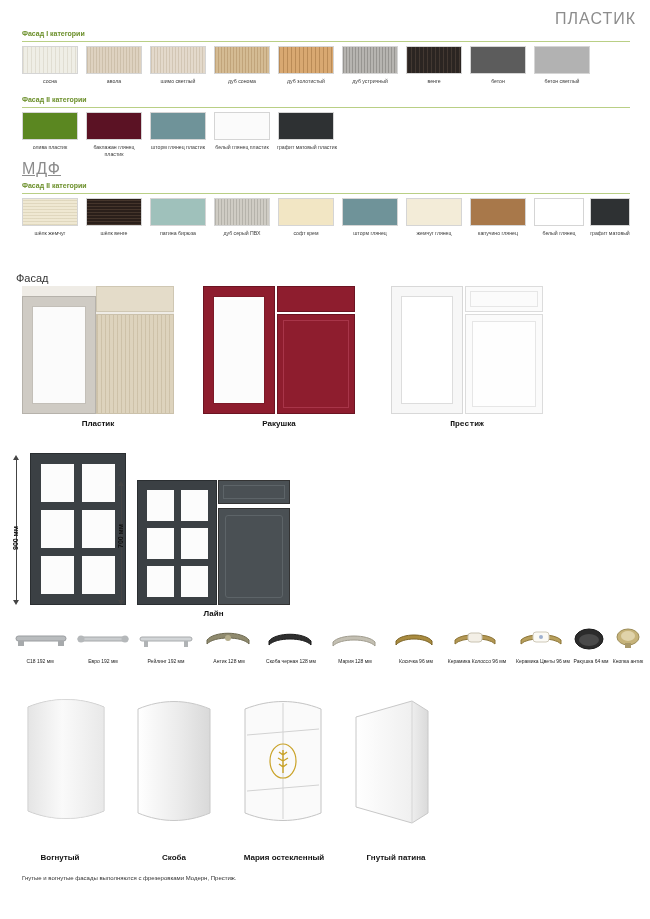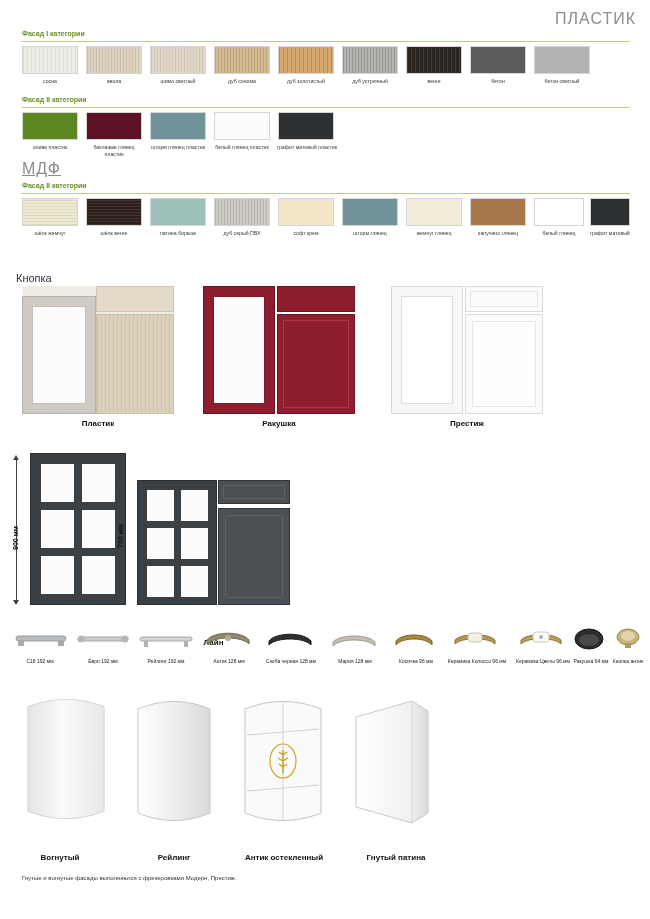--- a/index.html
+++ b/index.html
@@ -214,21 +214,21 @@
 
   <div class="swatch" style="left:470px; top:198px; width:56px; height:28px; background:#a8784a;"></div>
   <div class="swatch-label" style="left:470px; top:230px; width:56px;">капучино глянец</div>
 
   <div class="swatch" style="left:534px; top:198px; width:50px; height:28px; background:#ffffff;"></div>
   <div class="swatch-label" style="left:530px; top:230px; width:58px;">белый глянец</div>
 
   <div class="swatch" style="left:590px; top:198px; width:40px; height:28px; background:#2e3133;"></div>
   <div class="swatch-label" style="left:584px; top:230px; width:52px;">графит матовый</div>
 
-  <div class="sub-head" style="left:16px; top:272px; font-size:11px;">Кнопка</div>
+  <div class="sub-head" style="left:16px; top:272px; font-size:11px;">Фасад</div>
 
   <div class="box" style="left:22px; top:286px; width:152px; height:128px; background:#efece6;"></div>
 
   <div class="box" style="left:22px; top:296px; width:74px; height:118px; background:#cfcbc4; border:1px solid #b6b2ab; box-sizing:border-box;"></div>
   <div class="box" style="left:32px; top:306px; width:54px; height:98px; background:#fbfbfb; border:1px solid #c3bfb8; box-sizing:border-box;"></div>
 
   <div class="box" style="left:96px; top:286px; width:78px; height:26px; background:#e4dcc9; border:1px solid #cfc7b3; box-sizing:border-box;"></div>
 
   <div class="box" style="left:96px; top:314px; width:78px; height:100px; background:#ddd3bd; border:1px solid #cbc1ab; box-sizing:border-box;
       background-image:repeating-linear-gradient(90deg, rgba(190,176,148,.5) 0 1px, rgba(0,0,0,0) 1px 4px);"></div>
@@ -240,21 +240,21 @@
   <div class="box" style="left:277px; top:314px; width:78px; height:100px; background:#8e1d2e; border:1px solid #6b1422; box-sizing:border-box;"></div>
   <div class="box" style="left:283px; top:320px; width:66px; height:88px; border:1px solid #a83549; box-sizing:border-box;"></div>
   <div class="facade-title" style="left:203px; top:419px; width:152px;">Ракушка</div>
 
   <div class="box" style="left:391px; top:286px; width:72px; height:128px; background:#f7f7f7; border:1px solid #d8d8d8; box-sizing:border-box;"></div>
   <div class="box" style="left:401px; top:296px; width:52px; height:108px; background:#ffffff; border:1px solid #ddd; box-sizing:border-box;"></div>
   <div class="box" style="left:465px; top:286px; width:78px; height:26px; background:#fbfbfb; border:1px solid #dcdcdc; box-sizing:border-box;"></div>
   <div class="box" style="left:470px; top:291px; width:68px; height:16px; border:1px solid #e6e6e6; box-sizing:border-box;"></div>
   <div class="box" style="left:465px; top:314px; width:78px; height:100px; background:#fbfbfb; border:1px solid #dcdcdc; box-sizing:border-box;"></div>
   <div class="box" style="left:472px; top:321px; width:64px; height:86px; border:1px solid #e6e6e6; box-sizing:border-box; background:#fefefe;"></div>
-  <div class="facade-title" style="left:391px; top:419px; width:152px;">Престиж</div>
+  <div class="facade-title" style="left:391px; top:419px; width:152px;font-family:Liberation Mono, monospace;">Престиж</div>
 
   <div class="arrow-up" style="left:13px; top:455px;"></div>
   <div class="dim-line" style="left:16px; top:460px; height:140px;"></div>
   <div class="arrow-down" style="left:13px; top:600px;"></div>
   <div class="dim-label" style="left:12px; top:550px;">900 мм</div>
 
   <div class="box" style="left:30px; top:453px; width:96px; height:152px; background:#3b4044; border:1px solid #2a2e31; box-sizing:border-box;"></div>
   <div class="box" style="left:41px; top:464px; width:33px; height:38px; background:#fcfcfc;"></div>
   <div class="box" style="left:82px; top:464px; width:33px; height:38px; background:#fcfcfc;"></div>
   <div class="box" style="left:41px; top:510px; width:33px; height:38px; background:#fcfcfc;"></div>
@@ -272,21 +272,21 @@
   <div class="box" style="left:181px; top:490px; width:27px; height:31px; background:#fcfcfc;"></div>
   <div class="box" style="left:147px; top:528px; width:27px; height:31px; background:#fcfcfc;"></div>
   <div class="box" style="left:181px; top:528px; width:27px; height:31px; background:#fcfcfc;"></div>
   <div class="box" style="left:147px; top:566px; width:27px; height:31px; background:#fcfcfc;"></div>
   <div class="box" style="left:181px; top:566px; width:27px; height:31px; background:#fcfcfc;"></div>
 
   <div class="box" style="left:218px; top:480px; width:72px; height:24px; background:#4a5054; border:1px solid #333; box-sizing:border-box;"></div>
   <div class="box" style="left:223px; top:485px; width:62px; height:14px; border:1px solid #5d6468; box-sizing:border-box;"></div>
   <div class="box" style="left:218px; top:508px; width:72px; height:97px; background:#4a5054; border:1px solid #333; box-sizing:border-box;"></div>
   <div class="box" style="left:225px; top:515px; width:58px; height:83px; border:1px solid #5d6468; box-sizing:border-box; border-radius:3px;"></div>
-  <div class="facade-title" style="left:137px; top:638px; width:153px;">Лайн</div>
+  <div class="facade-title" style="left:137px; top:609px; width:153px;">Лайн</div>
 
   <svg style="position:absolute; left:14px; top:628px;" width="54" height="24">
     <rect x="2" y="8" width="50" height="5" rx="2.5" fill="#b9bcbe" stroke="#9a9da0"></rect>
     <rect x="4" y="13" width="6" height="5" fill="#a7aaac"></rect>
     <rect x="44" y="13" width="6" height="5" fill="#a7aaac"></rect>
   </svg>
   <div class="handle-label" style="left:6px; top:658px; width:68px;">С18  192 мм</div>
 
   <svg style="position:absolute; left:76px; top:628px;" width="54" height="24">
     <rect x="2" y="9" width="50" height="4" rx="2" fill="#c9ccce" stroke="#a5a8aa"></rect>
@@ -365,31 +365,31 @@
   <svg style="position:absolute; left:130px; top:695px;" width="88" height="130">
     <path d="M8 14 C32 4, 56 4, 80 14 L80 118 C56 128, 32 128, 8 118 Z" fill="url(#g2)" stroke="#c8c8c8"></path>
     <defs>
       <linearGradient id="g2" x1="0" y1="0" x2="1" y2="0">
         <stop offset="0%" stop-color="#ffffff"></stop>
         <stop offset="55%" stop-color="#ececec"></stop>
         <stop offset="100%" stop-color="#d9d9d9"></stop>
       </linearGradient>
     </defs>
   </svg>
-  <div class="bent-title" style="left:130px; top:853px; width:88px;">Рейлинг</div>
+  <div class="bent-title" style="left:130px; top:853px; width:88px;">Скоба</div>
 
   <svg style="position:absolute; left:238px; top:695px;" width="90" height="130">
     <path d="M7 14 C32 4, 58 4, 83 14 L83 118 C58 128, 32 128, 7 118 Z" fill="#fafafa" stroke="#c4c4c4"></path>
     <line x1="45" y1="8" x2="45" y2="124" stroke="#d2d2d2"></line>
     <line x1="9" y1="40" x2="81" y2="34" stroke="#d2d2d2"></line>
     <line x1="9" y1="96" x2="81" y2="90" stroke="#d2d2d2"></line>
     <ellipse cx="45" cy="66" rx="13" ry="17" fill="none" stroke="#c9a227" stroke-width="1.2"></ellipse>
     <path d="M45 55 L45 78 M45 60 L41 57 M45 60 L49 57 M45 66 L40 63 M45 66 L50 63 M45 72 L41 69 M45 72 L49 69" stroke="#c9a227" stroke-width="1.4" fill="none"></path>
   </svg>
-  <div class="bent-title" style="left:228px; top:853px; width:112px;">Антик остекленный</div>
+  <div class="bent-title" style="left:228px; top:853px; width:112px;">Мария остекленный</div>
 
   <svg style="position:absolute; left:350px; top:695px;" width="84" height="130">
     <path d="M6 22 L62 6 L78 16 L78 118 L62 128 L6 112 Z" fill="url(#g3)" stroke="#c8c8c8"></path>
     <line x1="62" y1="6" x2="62" y2="128" stroke="#d6d6d6"></line>
     <defs>
       <linearGradient id="g3" x1="0" y1="0" x2="1" y2="0">
         <stop offset="0%" stop-color="#ffffff"></stop>
         <stop offset="75%" stop-color="#f0f0f0"></stop>
         <stop offset="100%" stop-color="#dadada"></stop>
       </linearGradient>

